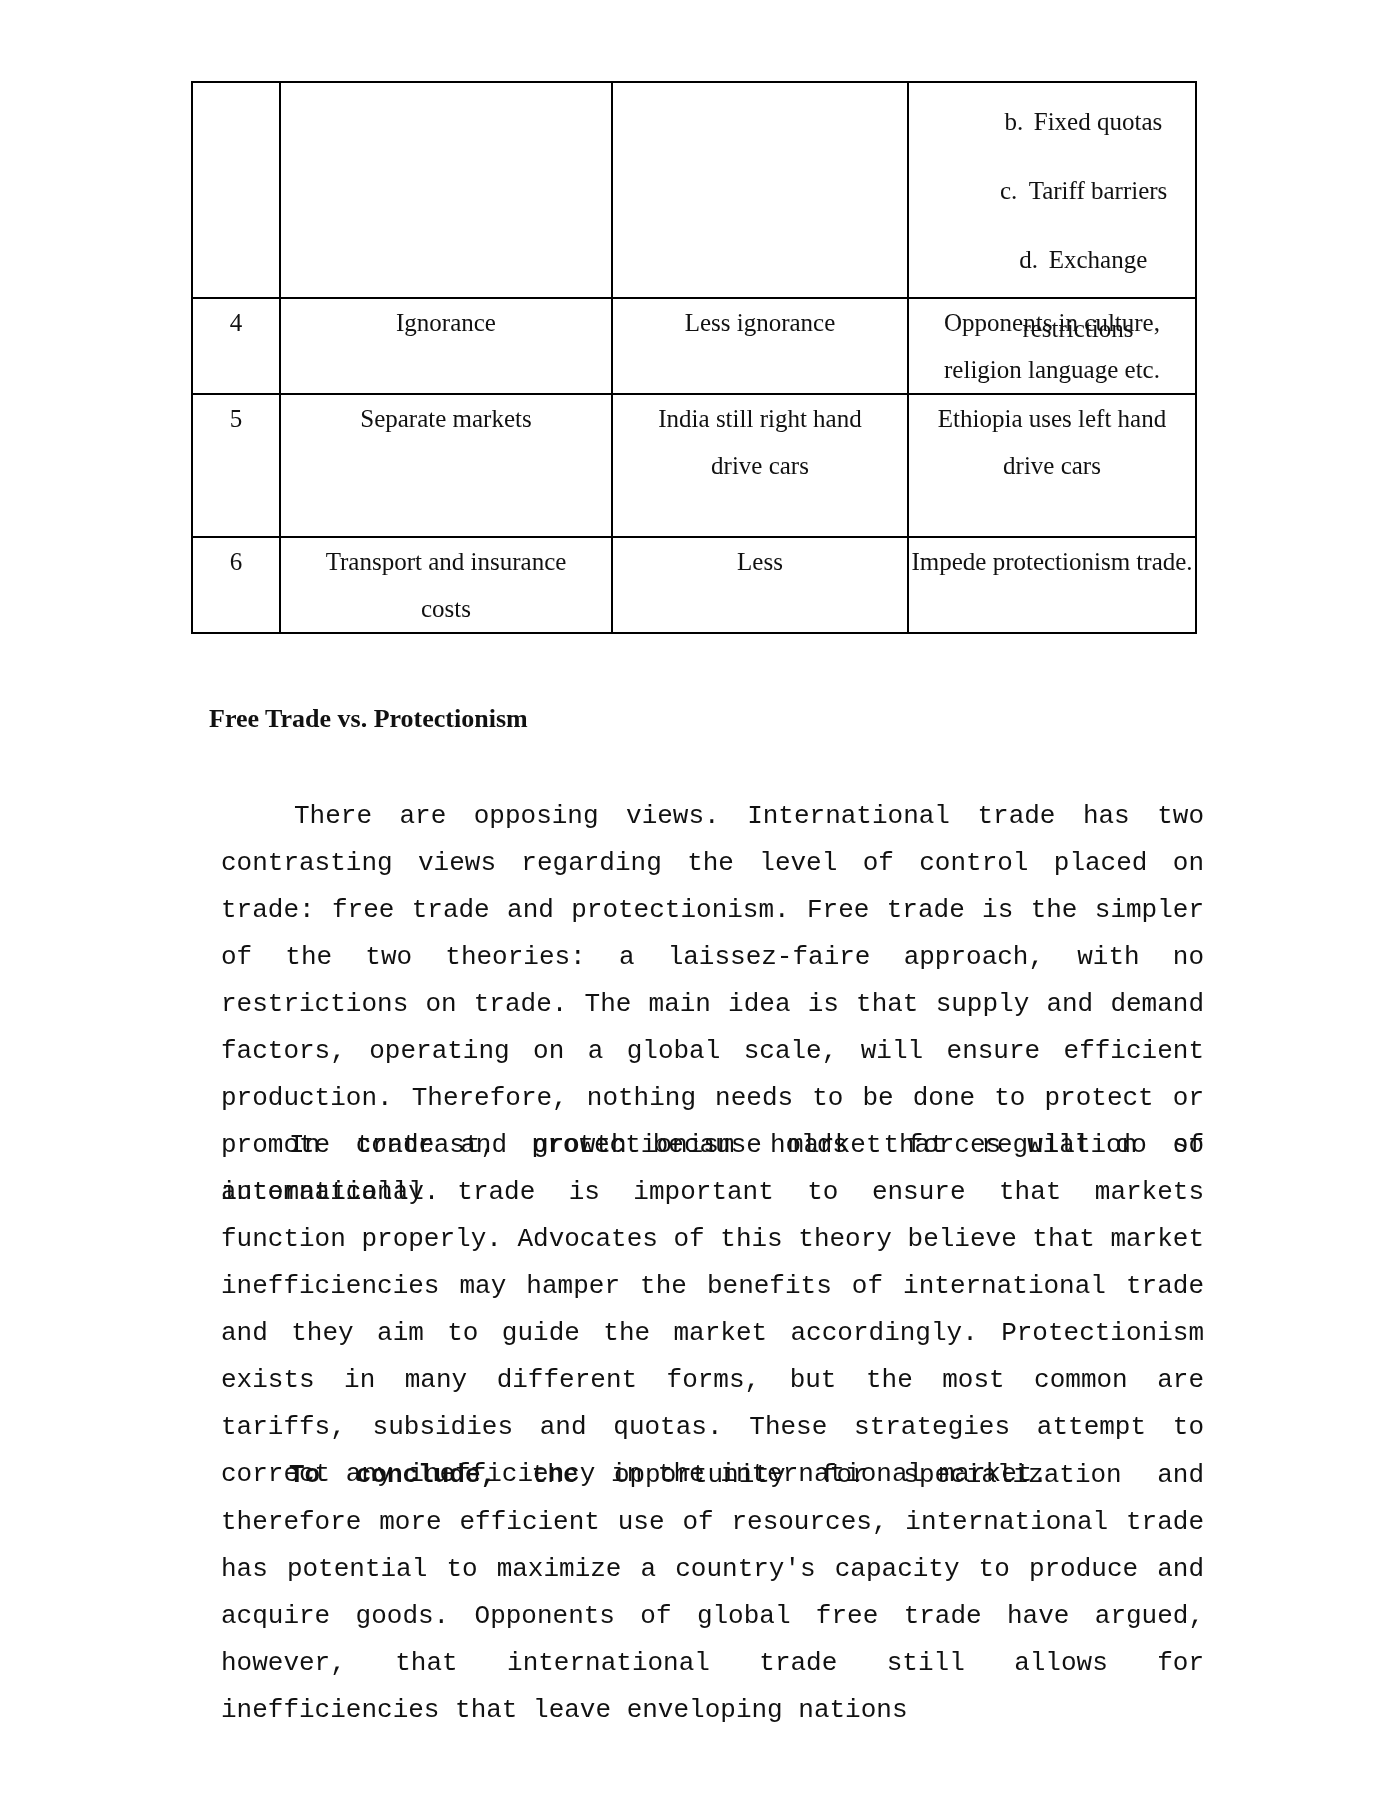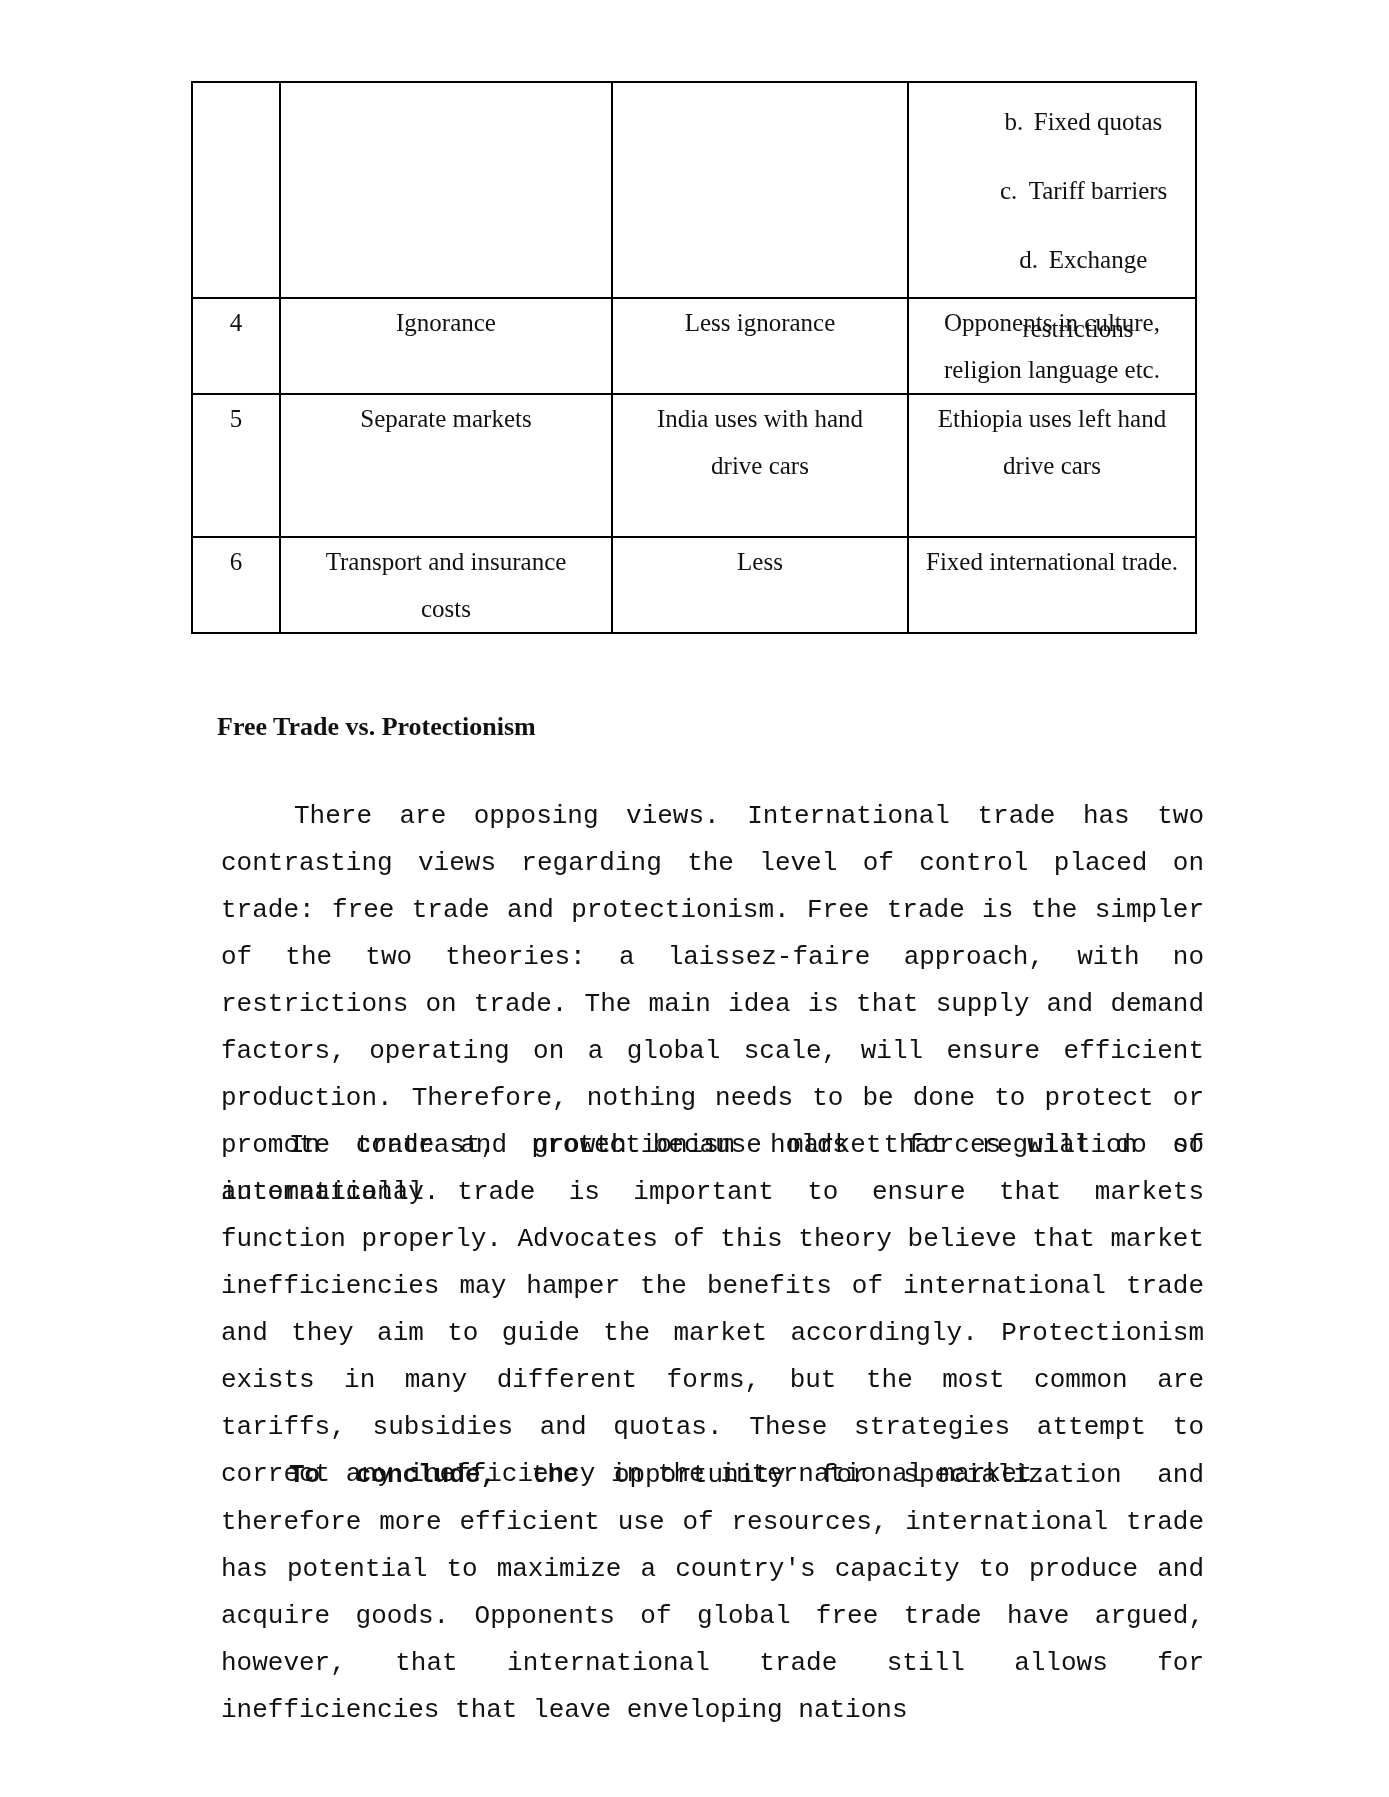--- a/index.html
+++ b/index.html
@@ -11,21 +11,21 @@
   .c2 { width: 250px; }
   .c3 { width: 234px; border-radius: 17px; }
   .c4 { }
   .row-top td { height: 210px; }
   .row4 td { height: 93px; }
   .row5 td { height: 141px; }
   .row6 td { height: 94px; }
   .list { text-align: left; padding-left: 52px !important; padding-top: 4px !important; }
   .list div { line-height: 69px; height: 69px; }
   .list .lbl { display: inline-block; width: 40px; }
-  h2.heading { position: absolute; left: 205px; top: 700px; margin: 12px; font-size: 26px; font-weight: bold; }
+  h2.heading { position: absolute; left: 205px; top: 700px; margin: 4px; font-size: 26px; font-weight: bold; }
   .para { position: absolute; left: 205px; width: 983px; margin: 16px; font-size: 26px; line-height: 47px;
           text-align: justify; text-indent: 0; font-family: Liberation Mono, monospace; }
   .p1 { top: 777px; }
   .p2 { top: 1106px; }
   .p3 { top: 1436px; }
   .indent { display: inline-block; }
   .p1 .indent { width: 73px; }
   .p2 .indent, .p3 .indent { width: 68px; }
   b { font-weight: bold; }
 </style>
@@ -46,28 +46,28 @@
   </tr>
   <tr class="row4">
     <td class="c1">4</td>
     <td class="c2">Ignorance</td>
     <td class="c3">Less ignorance</td>
     <td class="c4">Opponents in culture, religion language etc.</td>
   </tr>
   <tr class="row5">
     <td class="c1">5</td>
     <td class="c2">Separate markets</td>
-    <td class="c3" style="padding:0 30px;">India uses with hand drive cars</td>
+    <td class="c3" style="padding:0 30px;">India still right hand drive cars</td>
     <td class="c4">Ethiopia uses left hand drive cars</td>
   </tr>
   <tr class="row6">
     <td class="c1">6</td>
     <td class="c2" style="padding:0 40px;">Transport and insurance costs</td>
     <td class="c3">Less</td>
-    <td class="c4">Fixed international trade.</td>
+    <td class="c4">Impede protectionism trade.</td>
   </tr>
 </tbody>
   </table>
 
 <h2 class="heading">Free Trade vs. Protectionism</h2>
 
 <p class="para p1"><span class="indent"></span><b></b><span>There are opposing views. International trade has two contrasting views regarding the level of control placed on trade: free trade and protectionism. Free trade is the simpler of the two theories: a laissez-faire approach, with no restrictions on trade. The main idea is that supply and demand factors, operating on a global scale, will ensure efficient production. Therefore, nothing needs to be done to protect or promote trade and growth because market forces will do so automatically.</span></p>
 
 <p class="para p2"><span class="indent"></span><b></b><span>In contrast, protectionism holds that regulation of international trade is important to ensure that markets function properly. Advocates of this theory believe that market inefficiencies may hamper the benefits of international trade and they aim to guide the market accordingly. Protectionism exists in many different forms, but the most common are tariffs, subsidies and quotas. These strategies attempt to correct any inefficiency in the international market.</span></p>
 

